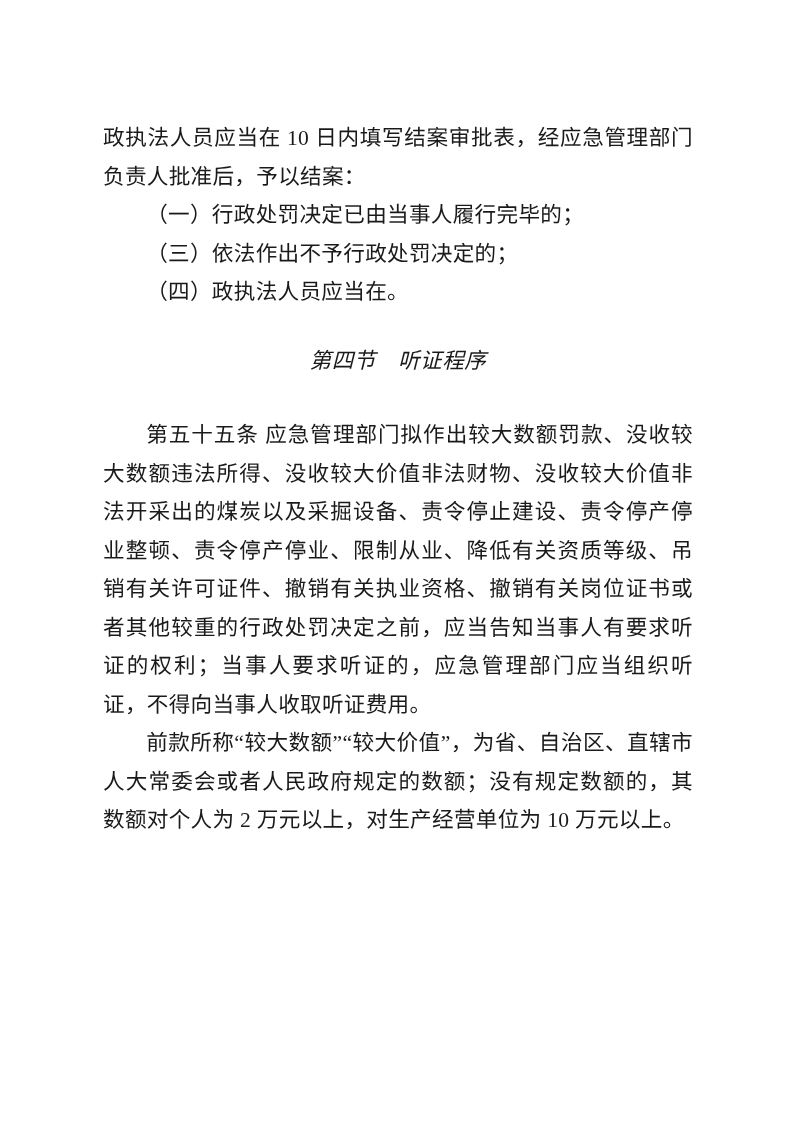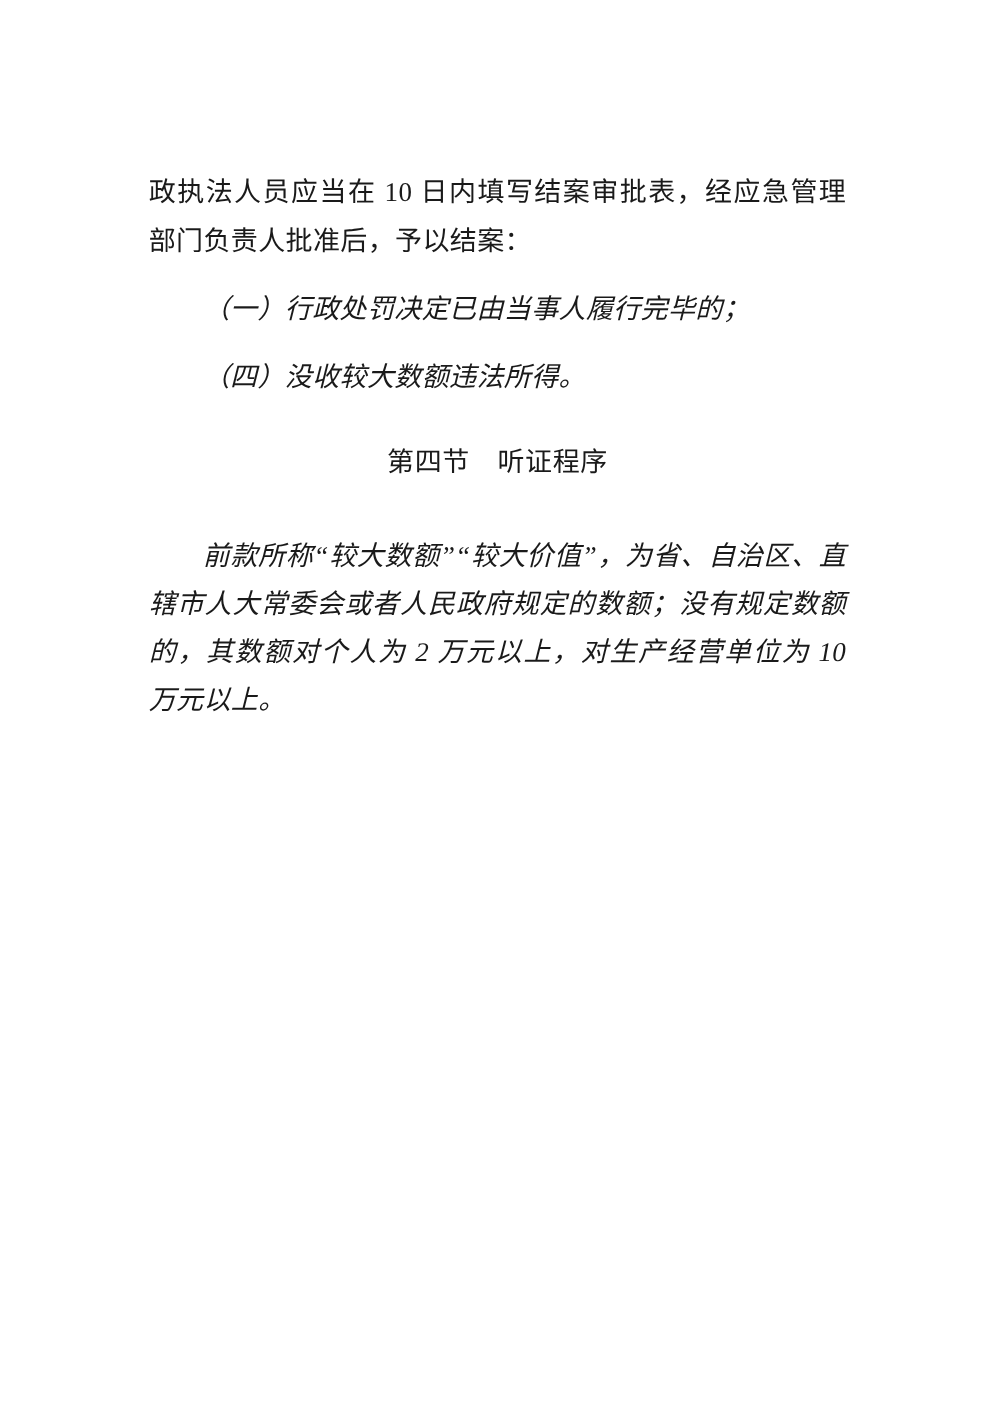--- a/index.html
+++ b/index.html
@@ -15,48 +15,50 @@
     background: #ffffff;
     box-sizing: border-box;
     padding: 119px 100px 0 103px;
     overflow: hidden;
     font-family: "Liberation Serif", "DejaVu Serif", serif;
     font-size: 21.6px;
     line-height: 38.5px;
     color: #1a1a1a;
   }
   .para {
-    margin: 16px;
+    margin: 0;
     text-align: justify;
     letter-spacing: 0.3px;
   }
   .para.indent {
     text-indent: 2em;
-    font-style: italic;
   }
   .section-heading {
     margin: 30px 0 36px 0;
     text-align: center;
     text-indent: 0;
     letter-spacing: 0.5px;
+    font-style: italic;
   }
 </style>
 </head>
 <body>
 
 <div class="page">
 
   <p class="para">政执法人员应当在 10 日内填写结案审批表，经应急管理部门负责人批准后，予以结案：</p>
 
   <p class="para indent">（一）行政处罚决定已由当事人履行完毕的；</p>
 
 
+  <p class="para indent">（三）依法作出不予行政处罚决定的；</p>
 
-  <p class="para indent">（四）没收较大数额违法所得。</p>
+  <p class="para indent">（四）政执法人员应当在。</p>
 
   <p class="para section-heading">第四节　听证程序</p>
 
+  <p class="para indent">第五十五条 应急管理部门拟作出较大数额罚款、没收较大数额违法所得、没收较大价值非法财物、没收较大价值非法开采出的煤炭以及采掘设备、责令停止建设、责令停产停业整顿、责令停产停业、限制从业、降低有关资质等级、吊销有关许可证件、撤销有关执业资格、撤销有关岗位证书或者其他较重的行政处罚决定之前，应当告知当事人有要求听证的权利；当事人要求听证的，应急管理部门应当组织听证，不得向当事人收取听证费用。</p>
 
   <p class="para indent">前款所称“较大数额”“较大价值”，为省、自治区、直辖市人大常委会或者人民政府规定的数额；没有规定数额的，其数额对个人为 2 万元以上，对生产经营单位为 10 万元以上。</p>
 
 
 
 </div>
 
 </body></html>

